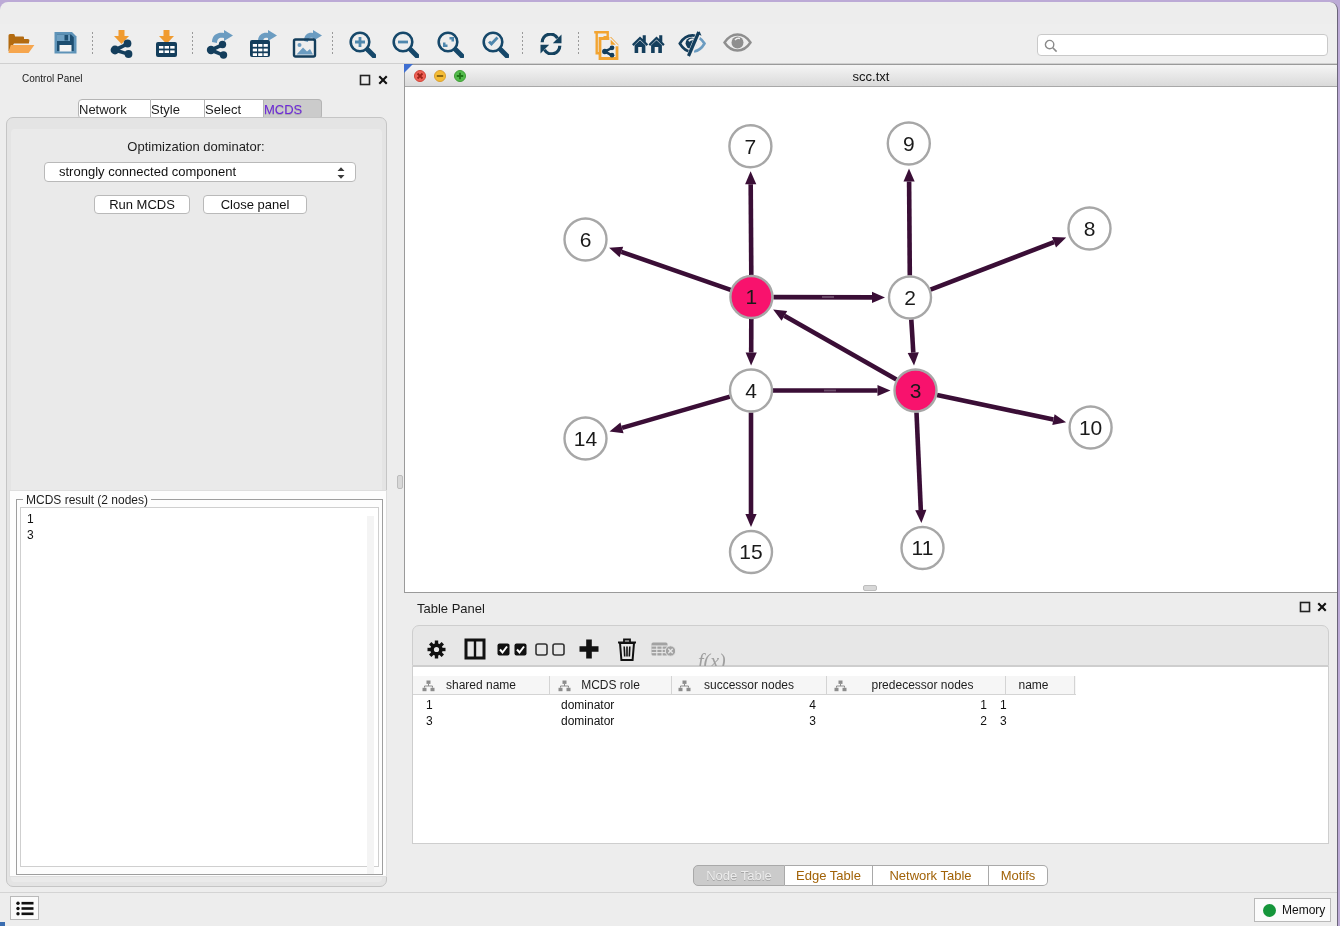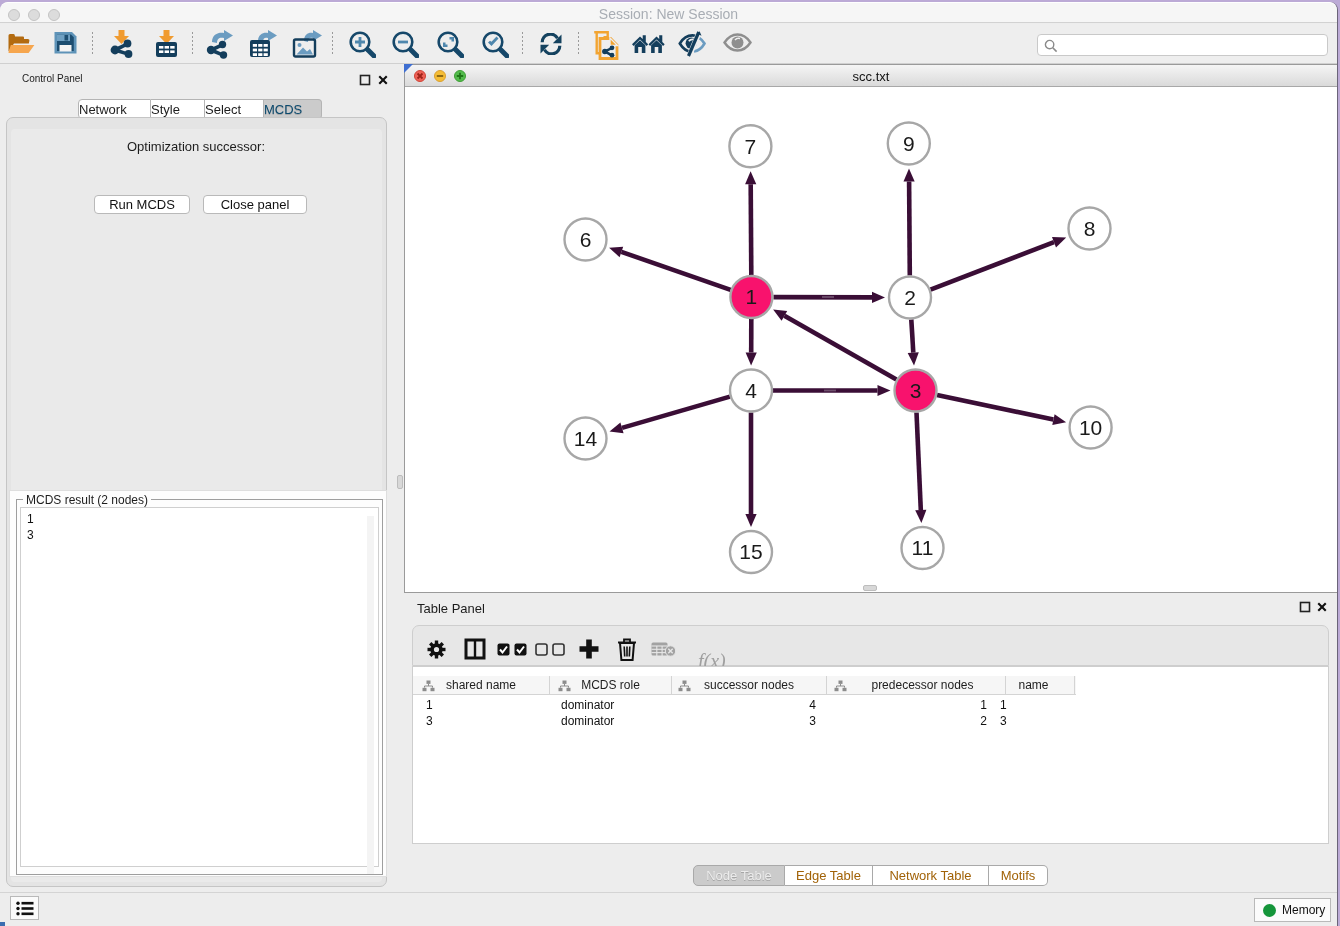--- a/index.html
+++ b/index.html
@@ -71,26 +71,20 @@
   #statusbar { position:absolute; left:0; top:890px; width:1338px; height:32px; background:#ededed;
                border-top:1px solid #d4d4d4; }
   #listbtn { position:absolute; left:10px; top:3px; width:29px; height:24px; background:#fbfbfb;
              border:1px solid #b9b9b9; }
   #membtn { position:absolute; right:7px; top:5px; width:77px; height:24px; background:#fbfbfb;
             border:1px solid #b9b9b9; font-size:12px; color:#111; }
 </style>
 </head>
 <body>
 <div id="win">
-  <div id="titlebar">
-    <div class="tl" style="left:8px;"></div>
-    <div class="tl" style="left:28px;"></div>
-    <div class="tl" style="left:48px;"></div>
-    <div id="wtitle">Session: New Session</div>
-  </div>
   <div id="toolbar">
     <svg class="tbi" style="left:7px; top:9px;" width="29" height="21" viewBox="0 0 29 21">
       <path d="M1.5 2.5 Q1.5 1 3 1 L6.5 1 Q7.5 1 7.7 2 L8 3.5 L16 3.5 Q17 3.5 17 4.5 L17 6 L20.8 6 Q22.8 6 22.4 7.8 L21.8 10.5 L7 10.5 L1.5 18.5 Z" fill="#b36b10"></path>
       <path d="M3.8 12 L27.4 12 L21.6 19.9 L2 19.9 Q1 19.9 1.6 19 Z" fill="#f6a64e"></path>
     </svg>
     <svg class="tbi" style="left:53px; top:6px;" width="25" height="25" viewBox="0 0 25 25">
       <path d="M1.5 2 h17.5 l4.5 4.5 v17 h-22 z" fill="#5e93b8"></path>
       <path d="M4 4.5 h14 l2.8 2.8 v13.7 h-16.8 z" fill="#1d4e71"></path>
       <rect x="4" y="4.5" width="13" height="6.5" fill="#6fa0c2"></rect>
       <rect x="11.5" y="5" width="3.6" height="5.5" fill="#1d4e71"></rect>
@@ -230,26 +224,31 @@
     <svg style="position:absolute; left:359px; top:9px;" width="12" height="12" viewBox="0 0 12 12">
       <rect x="1.5" y="1.5" width="9" height="9" fill="none" stroke="#222" stroke-width="1.6"></rect>
     </svg>
     <svg style="position:absolute; left:377px; top:9px;" width="12" height="12" viewBox="0 0 12 12">
       <path d="M1.5 3 L3 1.5 L6 4.5 L9 1.5 L10.5 3 L7.5 6 L10.5 9 L9 10.5 L6 7.5 L3 10.5 L1.5 9 L4.5 6 Z" fill="#111"></path>
     </svg>
     <div class="tab" style="left:78px;  width:73px; border-radius:4px 0 0 4px;">Network</div>
     <div class="tab" style="left:151px; width:54px; border-left:none;">Style</div>
     <div class="tab" style="left:205px; width:59px; border-left:none;">Select</div>
     <div class="tab" style="left:264px; width:58px; border-left:none; border-radius:0 4px 4px 0;
-         background:#cbcbcb; color:#0c4a6e; text-shadow:0 1px 0 #aaa;">MCDS</div>
+         background:#cbcbcb; color:#6d28d9; text-shadow:0 1px 0 #aaa;">MCDS</div>
     <div id="cp-inner" style="background:#e4e4e4;">
       <div style="position:absolute; left:4px; right:4px; top:11px; bottom:4px; background:#eaeaea;
                   border-radius:4px;"></div>
     </div>
-    <div id="optlabel">Optimization successor:</div>
+    <div id="optlabel">Optimization dominator:</div>
+    <div id="optsel">strongly connected component
+      <svg width="10" height="14" viewBox="0 0 10 14" style="position:absolute; right:9px; top:3px;">
+        <path d="M1.5 5 L5 1.2 L8.5 5 Z M1.5 9 L5 12.8 L8.5 9 Z" fill="#3b3b3b"></path>
+      </svg>
+    </div>
     <div class="btn" style="left:94px;  width:96px;">Run MCDS</div>
     <div class="btn" style="left:203px; width:104px;">Close panel</div>
     <div style="position:absolute; left:9px; top:425px; width:378px; height:387px; background:#fdfdfd;
                 border:1px solid #dedede;"></div>
     <div id="fieldset">
       <div id="fslegend">MCDS result (2 nodes)</div>
       <div id="fswhite">1<br>3<div id="fsscroll"></div></div>
     </div>
   </div>
   <div id="netwin">

